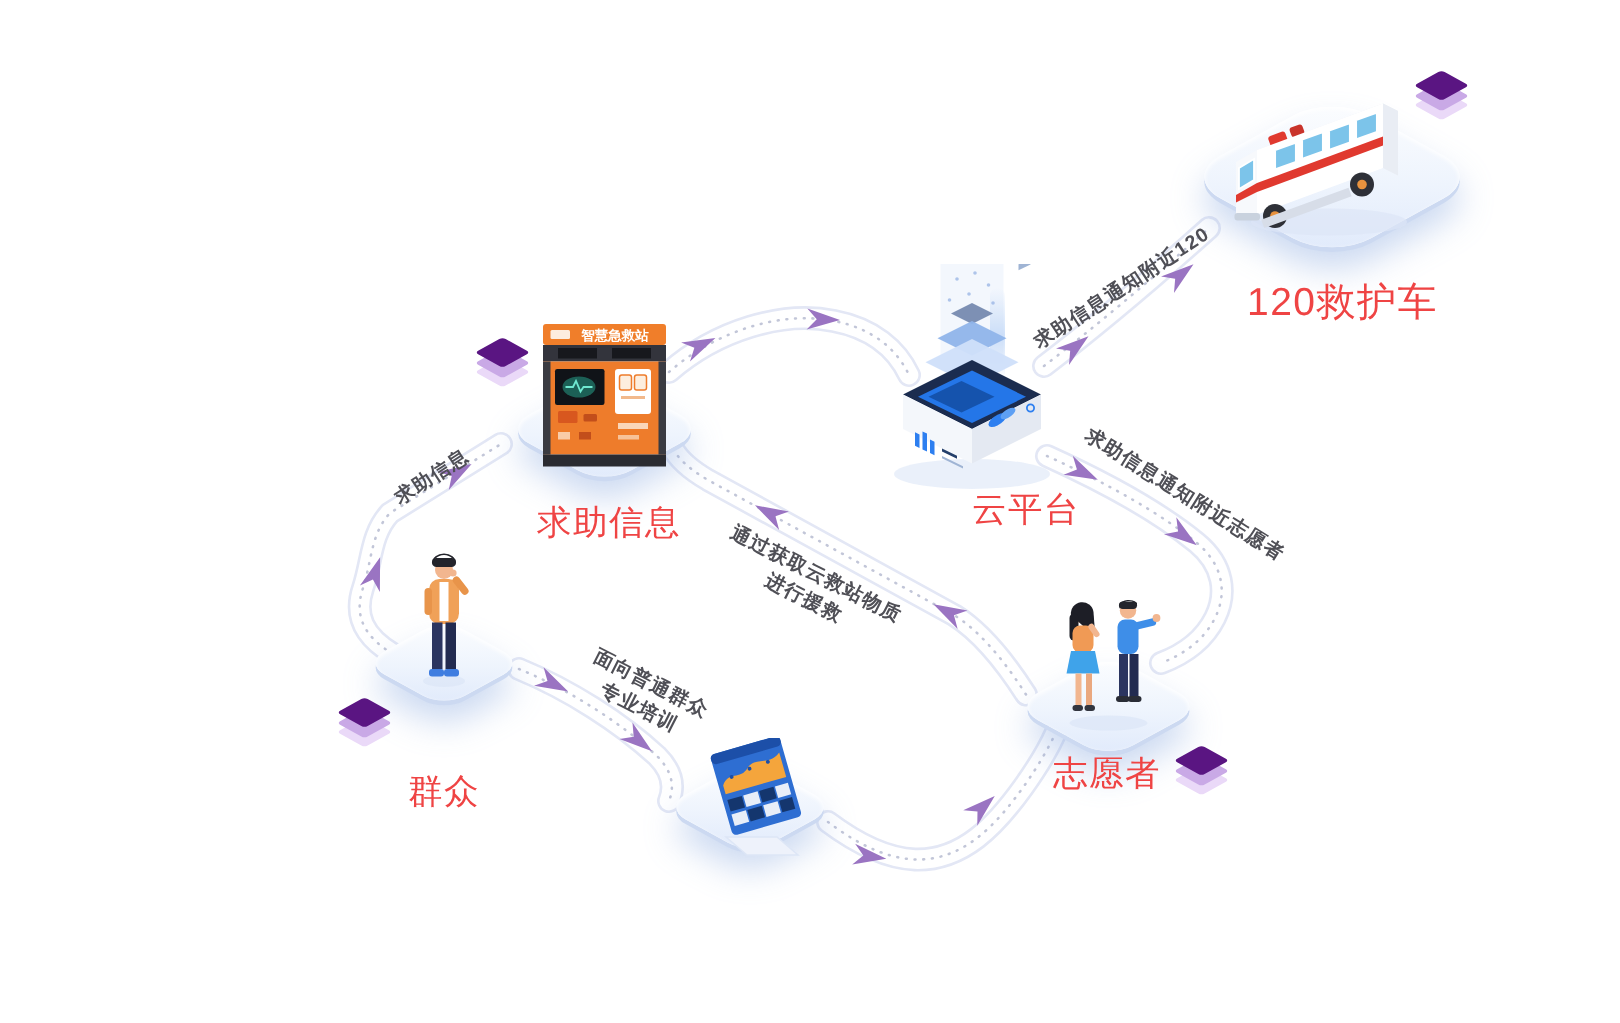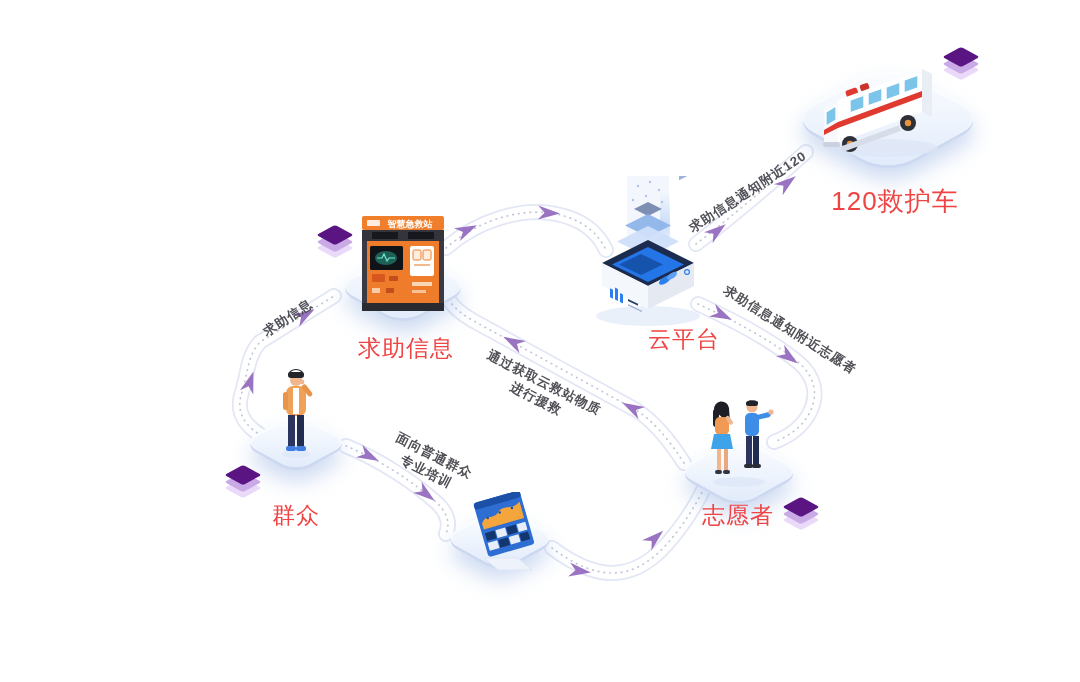--- a/index.html
+++ b/index.html
@@ -288,21 +288,21 @@
     <circle cx="66" cy="14" r="2.6" fill="#f2b68f"></circle>
     <rect x="41" y="38" width="6" height="29" fill="#2b3560"></rect>
     <rect x="48" y="38" width="6" height="29" fill="#222b50"></rect>
     <rect x="39" y="66" width="9" height="4" rx="2" fill="#2a2d36"></rect>
     <rect x="47" y="66" width="9" height="4" rx="2" fill="#2a2d36"></rect>
   </svg>
 
   <div class="node-label" style="left:895px;top:184px;font-size:26px;">120救护车</div>
   <div class="node-label" style="left:648px;top:324px;margin-left:36px;">云平台</div>
   <div class="node-label" style="left:406px;top:333px;">求助信息</div>
-  <div class="node-label" style="left:296px;top:500px;">群众</div>
+  <div class="node-label" style="left:296px;top:512px;">群众</div>
   <div class="node-label" style="left:738px;top:500px;">志愿者</div>
 
   <div class="edge-label" style="left:288px;top:318px;transform:translate(-50%,-50%) rotate(-33deg);">求助信息</div>
   <div class="edge-label" style="left:748px;top:192px;transform:translate(-50%,-50%) rotate(-33deg);">求助信息通知附近120</div>
   <div class="edge-label" style="left:790px;top:330px;transform:translate(-50%,-50%) rotate(32deg);">求助信息通知附近志愿者</div>
   <div class="edge-label" style="left:540px;top:391px;transform:translate(-50%,-50%) rotate(27deg);">
     <div>通过获取云救站物质</div>
     <div>进行援救</div>
   </div>
   <div class="edge-label" style="left:430px;top:464px;transform:translate(-50%,-50%) rotate(27deg);">

